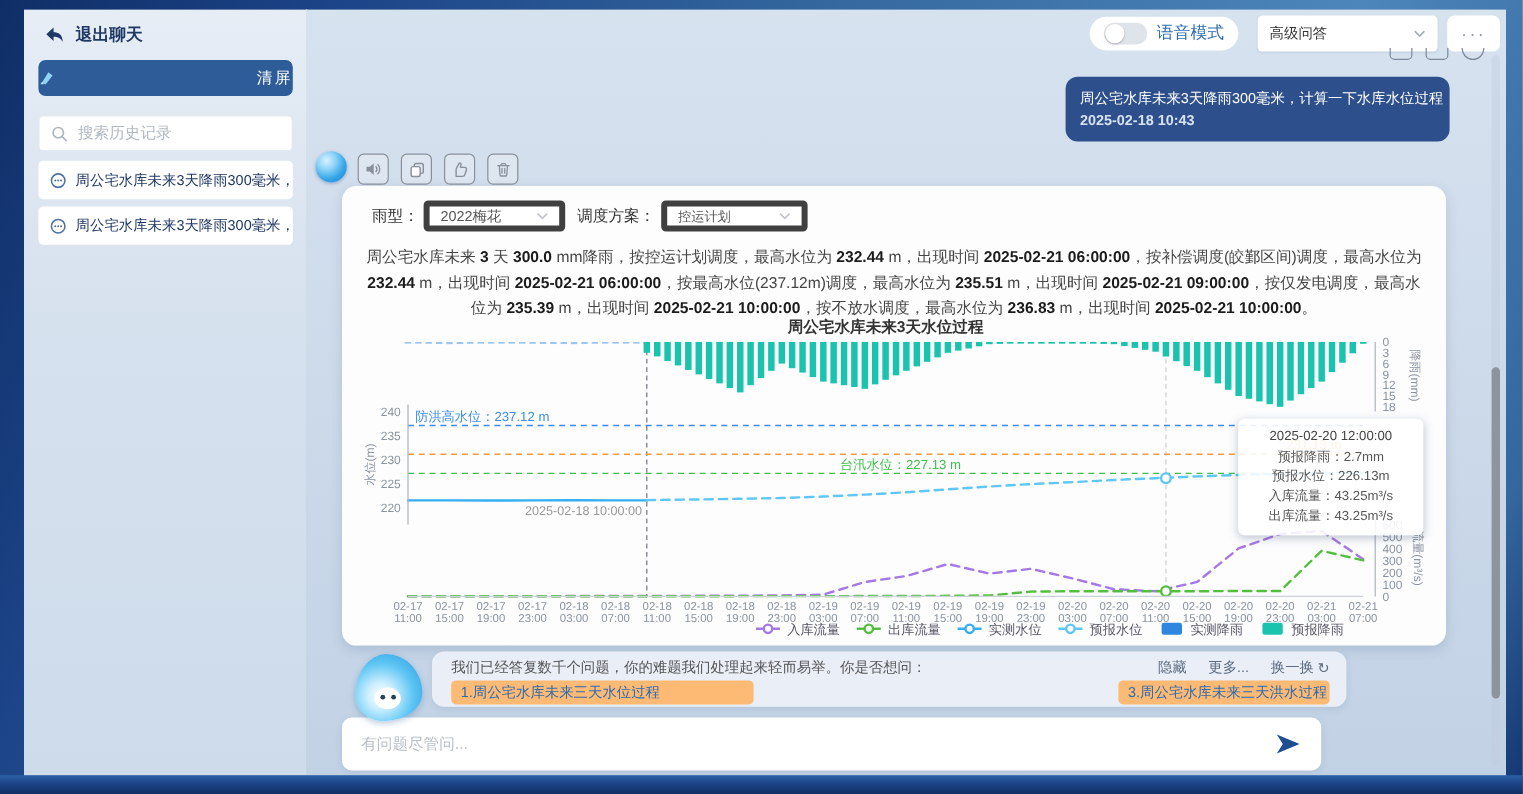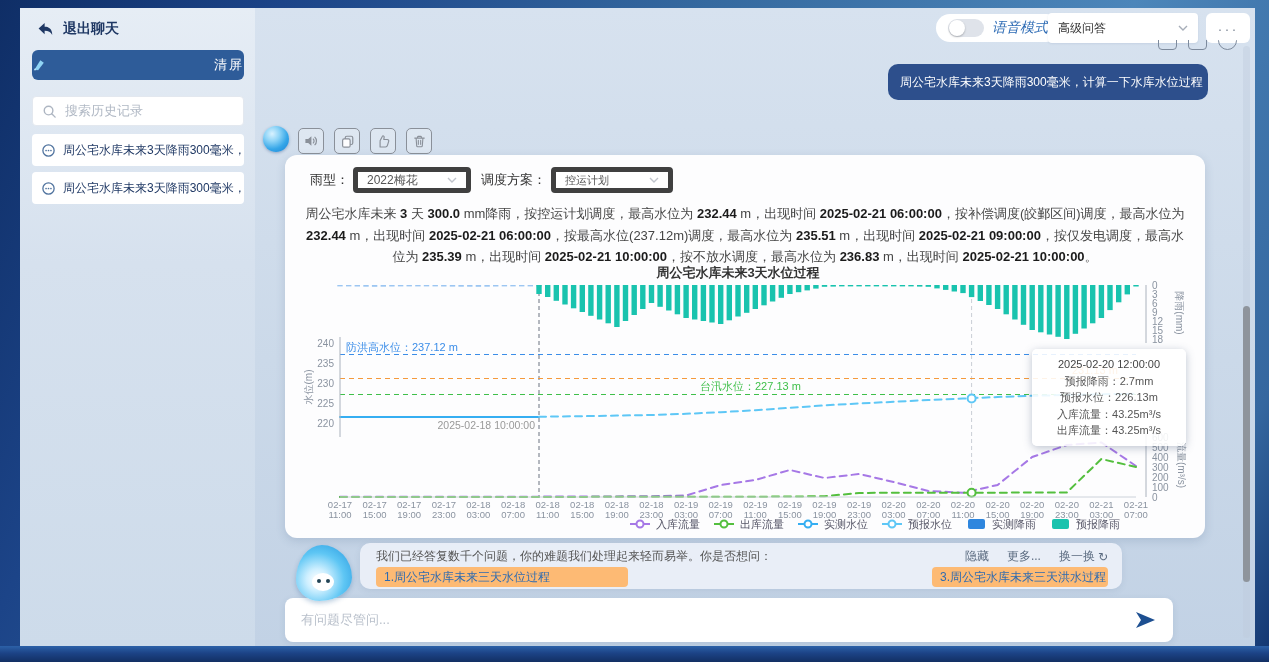--- a/index.html
+++ b/index.html
@@ -57,21 +57,21 @@
   .sugg-intro{position:absolute;left:16px;top:5px;font-size:12px;color:#555;}
   .sugg-links{position:absolute;right:14px;top:5px;display:flex;gap:18px;font-size:12px;color:#5b6b80;}
   .sugg-links span{cursor:pointer;display:flex;align-items:center;gap:3px;}
   .sugg-box{position:absolute;top:24px;height:20px;background:#fdba74;border-radius:4px;font-size:12px;color:#2f6bb0;
     line-height:20px;padding:0 8px;box-sizing:border-box;white-space:nowrap;overflow:hidden;cursor:pointer;}
   .mascot{left:296px;top:545px;width:56px;height:56px;border-radius:46% 54% 58% 42%/62% 58% 42% 38%;
     background:radial-gradient(circle at 38% 62%,#ffffff 0%,#cdefff 22%,#5ec6f4 55%,#2194dd 100%);
     box-shadow:0 2px 5px rgba(30,90,150,.3);z-index:5;}
   .mascot:before{content:"";position:absolute;left:16px;top:28px;width:22px;height:18px;border-radius:50%;background:#fff;}
   .mascot:after{content:"";position:absolute;left:21px;top:34px;width:4px;height:4px;border-radius:50%;background:#245;box-shadow:9px 0 0 #245;}
-  .input-bar{left:285px;top:598px;width:888px;height:44px;background:#fff;border-radius:8px;box-shadow:0 2px 6px rgba(80,105,140,.15);}
+  .input-bar{left:285px;top:598px;width:816px;height:44px;background:#fff;border-radius:8px;box-shadow:0 2px 6px rgba(80,105,140,.15);}
   .input-ph{position:absolute;left:16px;top:13px;font-size:13px;color:#b9c0cb;}
   .send{position:absolute;right:16px;top:11px;cursor:pointer;}
   .scroll-track{left:1243px;top:46px;width:7px;height:592px;background:rgba(190,203,220,.4);border-radius:4px;}
   .scroll-thumb{left:1243px;top:306px;width:7px;height:276px;background:#8e949c;border-radius:4px;}
   .bottom-glow{left:0px;top:646px;width:1269px;height:16px;background:linear-gradient(180deg,#2c61a8 0%,#1c4386 45%,#122f63 100%);}
 </style>
 </head>
 <body>
 
 <div class="abs sidebar">
@@ -120,21 +120,21 @@
           <circle cx="8" cy="8" r=".9" fill="#51749f"></circle>
           <circle cx="10.6" cy="8" r=".9" fill="#51749f"></circle>
         </svg>
     </span>
     <span>周公宅水库未来3天降雨300毫米，...</span>
   </div>
 </div>
 
 <div class="abs main"></div>
 
-<div class="abs pill" style="left:936px;top:14px;font-style:italic;">
+<div class="abs pill" style="left:908px;top:14px;">
   <span class="toggle-track">
       <span class="toggle-knob"></span>
     </span>
   <span style="color:#2e6cb5;font-size:14px;">语音模式</span>
 </div>
 <div class="abs mode-select" style="left:1048px;top:13px;width:130px;">
   <span>高级问答</span>
   <span style="display:flex;">
     <svg width="10" height="6" viewBox="0 0 10 6">
         <polyline points="1,1 5,5 9,1" fill="none" stroke="#a6adb8" stroke-width="1.4"></polyline>
@@ -146,20 +146,21 @@
 </div>
 
 <div class="abs" style="left:1150px;top:40px;width:110px;height:16px;overflow:hidden;">
   <span class="cuticon" style="left:8px;"></span>
   <span class="cuticon" style="left:38px;"></span>
   <span class="cuticon round" style="left:68px;"></span>
 </div>
 
 <div class="abs user-bubble">
   <div style="white-space:nowrap;">周公宅水库未来3天降雨300毫米，计算一下水库水位过程</div>
+  <div class="t2">2025-02-18 10:43</div>
 </div>
 
 <div class="abs av" style="left:263px;top:126px;width:26px;height:26px;"></div>
 <div class="abs" style="left:298px;top:128px;display:flex;gap:10px;">
   <span class="tool-btn">
     <svg width="16" height="16" viewBox="0 0 20 20">
         <polygon points="3,7.5 6.5,7.5 10.5,4 10.5,16 6.5,12.5 3,12.5" fill="#8a9099"></polygon>
         <path d="M12.5 7 A4 4 0 0 1 12.5 13" fill="none" stroke="#8a9099" stroke-width="1.5"></path>
         <path d="M14.5 4.8 A7 7 0 0 1 14.5 15.2" fill="none" stroke="#8a9099" stroke-width="1.5"></path>
       </svg>

